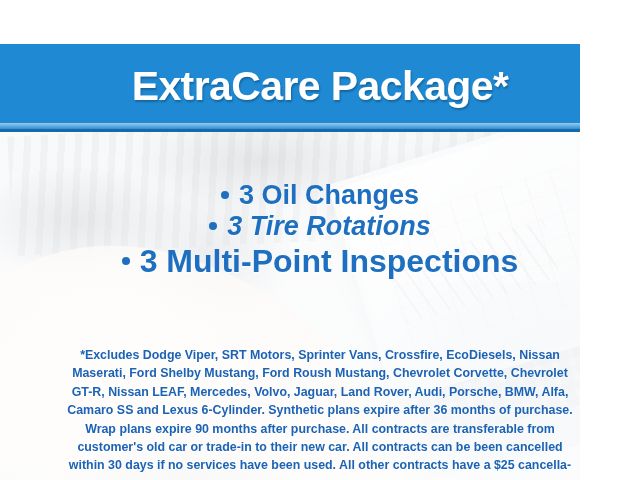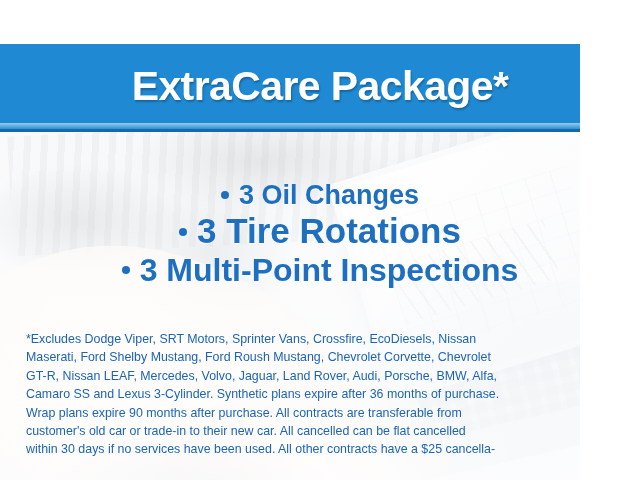--- a/index.html
+++ b/index.html
@@ -181,32 +181,33 @@
   .benefit .dot {
     display: inline-block;
     width: 8px; height: 8px;
     border-radius: 50%;
     background: #1e6fc0;
     vertical-align: middle;
     margin-right: 10px;
     margin-bottom: 4px;
   }
   .benefit-1 { font-size: 27px; }
-  .benefit-2 { font-size: 35px; }
+  .benefit-2 { font-size: 27px; font-style: italic; }
   .benefit-3 { font-size: 32px; }
 
   
   .fineprint {
     position: absolute;
-    left: 26px; top: 286px;
+    left: 26px; top: 302px;
     width: 588px;
     color: #1c63b5;
     font-size: 12.4px;
-    font-weight: normal;
+    font-weight: bold;
     line-height: 18.4px;
+    text-align: center;
     text-shadow: 0 1px 1px rgba(255,255,255,0.85);
   }
   .fineprint .fp-line { display: block; white-space: nowrap; }
 </style>
 </head>
 <body>
 
 <div id="poster">
 
   <div class="bg-photo">
@@ -241,19 +242,19 @@
     </li>
     <li class="benefit benefit-3">
       <span class="dot"></span><span>3 Multi-Point Inspections</span>
     </li>
   </ul>
 
   <div class="fineprint">
     <span class="fp-line">*Excludes Dodge Viper, SRT Motors, Sprinter Vans, Crossfire, EcoDiesels, Nissan</span>
     <span class="fp-line">Maserati, Ford Shelby Mustang, Ford Roush Mustang, Chevrolet Corvette, Chevrolet</span>
     <span class="fp-line">GT-R, Nissan LEAF, Mercedes, Volvo, Jaguar, Land Rover, Audi, Porsche, BMW, Alfa,</span>
-    <span class="fp-line">Camaro SS and Lexus 3-Cylinder. Synthetic plans expire after 36 months of purchase.</span>
+    <span class="fp-line">Camaro SS and Lexus 6-Cylinder. Synthetic plans expire after 36 months of purchase.</span>
     <span class="fp-line">Wrap plans expire 90 months after purchase. All contracts are transferable from</span>
-    <span class="fp-line">customer's old car or trade-in to their new car. All cancelled can be flat cancelled</span>
+    <span class="fp-line">customer's old car or trade-in to their new car. All contracts can be been cancelled</span>
     <span class="fp-line">within 30 days if no services have been used. All other contracts have a $25 cancella-</span>
   </div>
 
 </div>
 
 </body></html>

